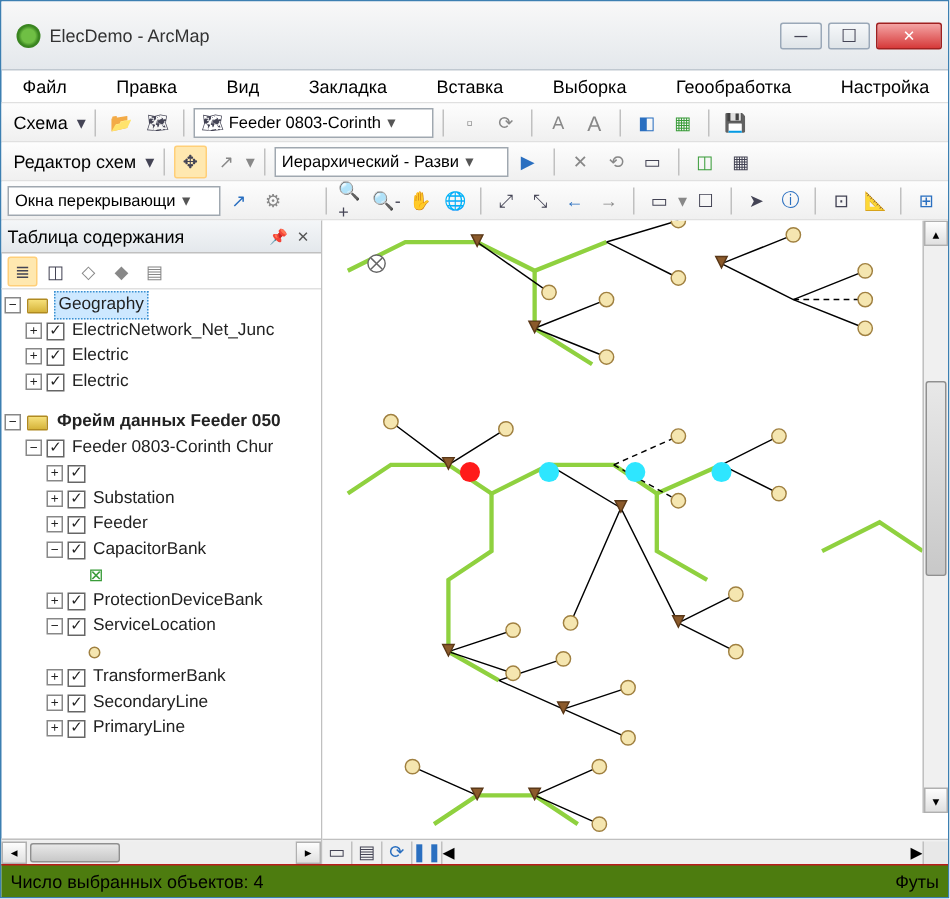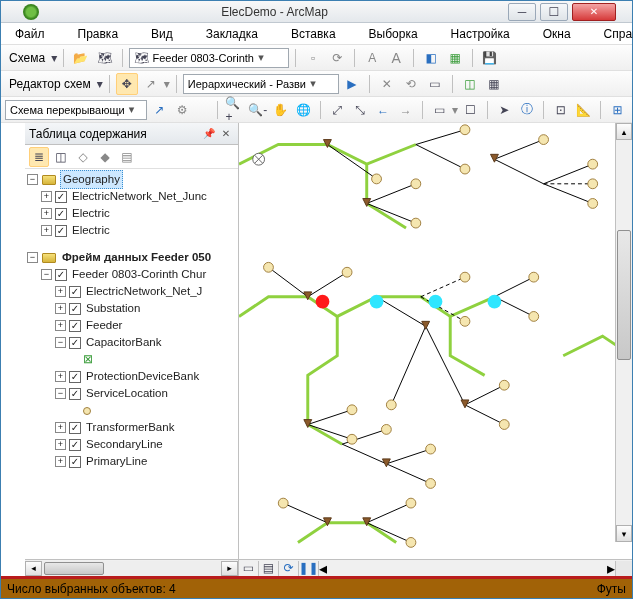--- a/index.html
+++ b/index.html
@@ -1,38 +1,38 @@
 <!DOCTYPE html>
 <html><head>
 <meta charset="utf-8">
 <style>
 * { box-sizing: border-box; margin: 0; padding: 0; font-family: "Segoe UI", Tahoma, sans-serif; }
 body { background: #fff; overflow: hidden; width: 633px; height: 599px; }
 
 .window { width: 633px; height: 599px; border: 1px solid #3c7fb1; background: #fff; display: flex; flex-direction: column; }
 
-.titlebar { height: 22px; background: linear-gradient(#f8f8f8, #e4e8ec); display: flex; align-items: center; padding: 0 16px; border-bottom: 1px solid #c0c8d0; text-align: center; }
+.titlebar { height: 46px; background: linear-gradient(#f8f8f8, #e4e8ec); display: flex; align-items: center; padding: 0 4px; border-bottom: 1px solid #c0c8d0; }
 .titlebar .app-icon { width: 16px; height: 16px; background: radial-gradient(circle, #6fbf44 40%, #3a8520 60%); border-radius: 50%; margin: 0 6px; }
 .titlebar .title { font-size: 12px; color: #333; flex: 1; }
 .titlebar .winbtns { display: flex; gap: 0; }
 .titlebar .winbtn { width: 28px; height: 18px; border: 1px solid #9aa8b8; background: linear-gradient(#f6f8fa,#dfe4e8); margin-left: 4px; display: flex; align-items: center; justify-content: center; font-size: 10px; border-radius: 2px; }
 .titlebar .winbtn.close { background: linear-gradient(#f4a4a4,#d63a3a); color: #fff; border-color: #a02020; width: 44px; }
 
 .menubar { height: 22px; display: flex; align-items: center; padding: 0 6px; font-size: 12px; gap: 17px; border-bottom: 1px solid #e0e0e0; }
 .menubar .menuitem { padding: 2px 8px; cursor: default; }
 
 .toolbar { height: 26px; display: flex; align-items: center; padding: 0 4px; gap: 2px; border-bottom: 1px solid #e0e0e0; background: linear-gradient(#fdfdfd,#f0f0f0); font-size: 12px; }
 .toolbar .sep { width: 1px; height: 18px; background: #c0c0c0; margin: 0 4px; }
 .tool-label { padding: 0 4px; }
 .tool-btn { width: 22px; height: 22px; display: flex; align-items: center; justify-content: center; border: 1px solid transparent; border-radius: 2px; background: none; }
 .tool-btn.active, .tool-btn:hover { border-color: #ffcf79; background: #ffe8b0; }
 .dropdown-field { height: 20px; border: 1px solid #a0a8b0; background: #fff; display: flex; align-items: center; padding: 0 2px 0 4px; font-size: 11px; }
 .dropdown-field .dd-arrow { width: 14px; text-align: center; color: #555; }
 
-.main { flex: 1; display: flex; min-height: 0; margin-left: 24px; }
+.main { flex: 1; display: flex; min-height: 0; }
 
 .toc-panel { width: 214px; display: flex; flex-direction: column; border-right: 1px solid #c0c0c0; }
 .toc-header { height: 22px; background: linear-gradient(#f4f6f8,#e4e8ec); display: flex; align-items: center; padding: 0 4px; font-size: 12px; border-bottom: 1px solid #c0c0c0; }
 .toc-header .toc-title { flex: 1; }
 .toc-header .toc-btn { width: 16px; height: 16px; display: flex; align-items: center; justify-content: center; font-size: 10px; color: #555; }
 .toc-icons-row { height: 24px; display: flex; align-items: center; padding: 0 4px; gap: 2px; border-bottom: 1px solid #e0e0e0; }
 .toc-icons-row .ibtn { width: 20px; height: 20px; display: flex; align-items: center; justify-content: center; }
 
 .tree { flex: 1; overflow: hidden; font-size: 11.5px; padding: 2px 0 2px 2px; line-height: 17px; color: #222; position: relative; }
 .tree-row { display: flex; align-items: center; white-space: nowrap; height: 17px; }
@@ -54,21 +54,21 @@
 .map-canvas svg { width: 100%; height: 100%; }
 
 .map-scroll-v { width: 17px; position: absolute; right: 0; top: 0; bottom: 17px; background: #f0f0f0; border-left: 1px solid #c0c0c0; display: flex; flex-direction: column; }
 .map-scroll-v .arrow { height: 17px; background: linear-gradient(#fdfdfd,#e0e0e0); border: 1px solid #b0b0b0; display: flex; align-items: center; justify-content: center; font-size: 9px; }
 .map-scroll-v .track { flex: 1; position: relative; }
 .map-scroll-v .thumb { position: absolute; left: 1px; right: 1px; background: linear-gradient(#e8e8e8,#c8c8c8); border: 1px solid #909090; border-radius: 2px; }
 
 .map-scroll-h { height: 17px; background: #f0f0f0; border-top: 1px solid #c0c0c0; display: flex; align-items: center; }
 .map-scroll-h .layout-btn { width: 20px; height: 15px; display: flex; align-items: center; justify-content: center; font-size: 10px; border-right: 1px solid #c0c0c0; }
 
-.statusbar { height: 22px; border-top: 3px solid #b91c1c; display: flex; align-items: center; font-size: 12px; padding: 0 6px; background: #a16207; }
+.statusbar { height: 22px; border-top: 1px solid #b91c1c; display: flex; align-items: center; font-size: 12px; padding: 0 6px; background: #4d7c0f; }
 .statusbar .status-left { flex: 1; }
 .statusbar .status-right { padding-right: 6px; }
 
 .ico { font-family: "Segoe UI Symbol", sans-serif; font-size: 12px; color: #445; }
 .ico.blue { color: #2a6fc0; }
 .ico.grn  { color: #3a9c3a; }
 .ico.gray { color: #888; }
 </style>
 </head>
 <body>
@@ -91,20 +91,21 @@
     </div>
   </div>
 
   <div class="menubar">
     <div class="menuitem">Файл</div>
     <div class="menuitem">Правка</div>
     <div class="menuitem">Вид</div>
     <div class="menuitem">Закладка</div>
     <div class="menuitem">Вставка</div>
     <div class="menuitem">Выборка</div>
+    <div class="menuitem">Геообработка</div>
     <div class="menuitem">Настройка</div>
     <div class="menuitem">Окна</div>
     <div class="menuitem">Справка</div>
   </div>
 
   <div class="toolbar">
     <span class="tool-label">Схема</span>
     <span class="ico">▾</span>
     <div class="sep"></div>
     <div class="tool-btn">
@@ -179,21 +180,21 @@
     <div class="tool-btn">
         <span class="ico grn">◫</span>
       </div>
     <div class="tool-btn">
         <span class="ico">▦</span>
       </div>
   </div>
 
   <div class="toolbar">
     <div class="dropdown-field" style="width:150px;">
-      <span>Схема перекрывающи</span>
+      <span>Окна перекрывающи</span>
       <span class="dd-arrow">▾</span>
     </div>
     <div class="tool-btn">
         <span class="ico blue">↗</span>
       </div>
     <div class="tool-btn">
         <span class="ico gray">⚙</span>
       </div>
     <div style="width:18px;"></div>
     <div class="sep"></div>
@@ -316,21 +317,20 @@
           <span class="tree-indent" style="width:14px;"></span>
           <span class="tree-toggle">−</span>
           <span class="tree-check">✓</span>
           <span class="tree-label">Feeder 0803-Corinth Chur</span>
         </div>
 
         <div class="tree-row">
             <span class="tree-indent" style="width:28px;"></span>
             <span class="tree-toggle">+</span>
             <span class="tree-check">✓</span>
-            <span class="tree-label">ElectricNetwork_Net_J</span>
           </div>
         <div class="tree-row">
             <span class="tree-indent" style="width:28px;"></span>
             <span class="tree-toggle">+</span>
             <span class="tree-check">✓</span>
             <span class="tree-label">Substation</span>
           </div>
         <div class="tree-row">
             <span class="tree-indent" style="width:28px;"></span>
             <span class="tree-toggle">+</span>

